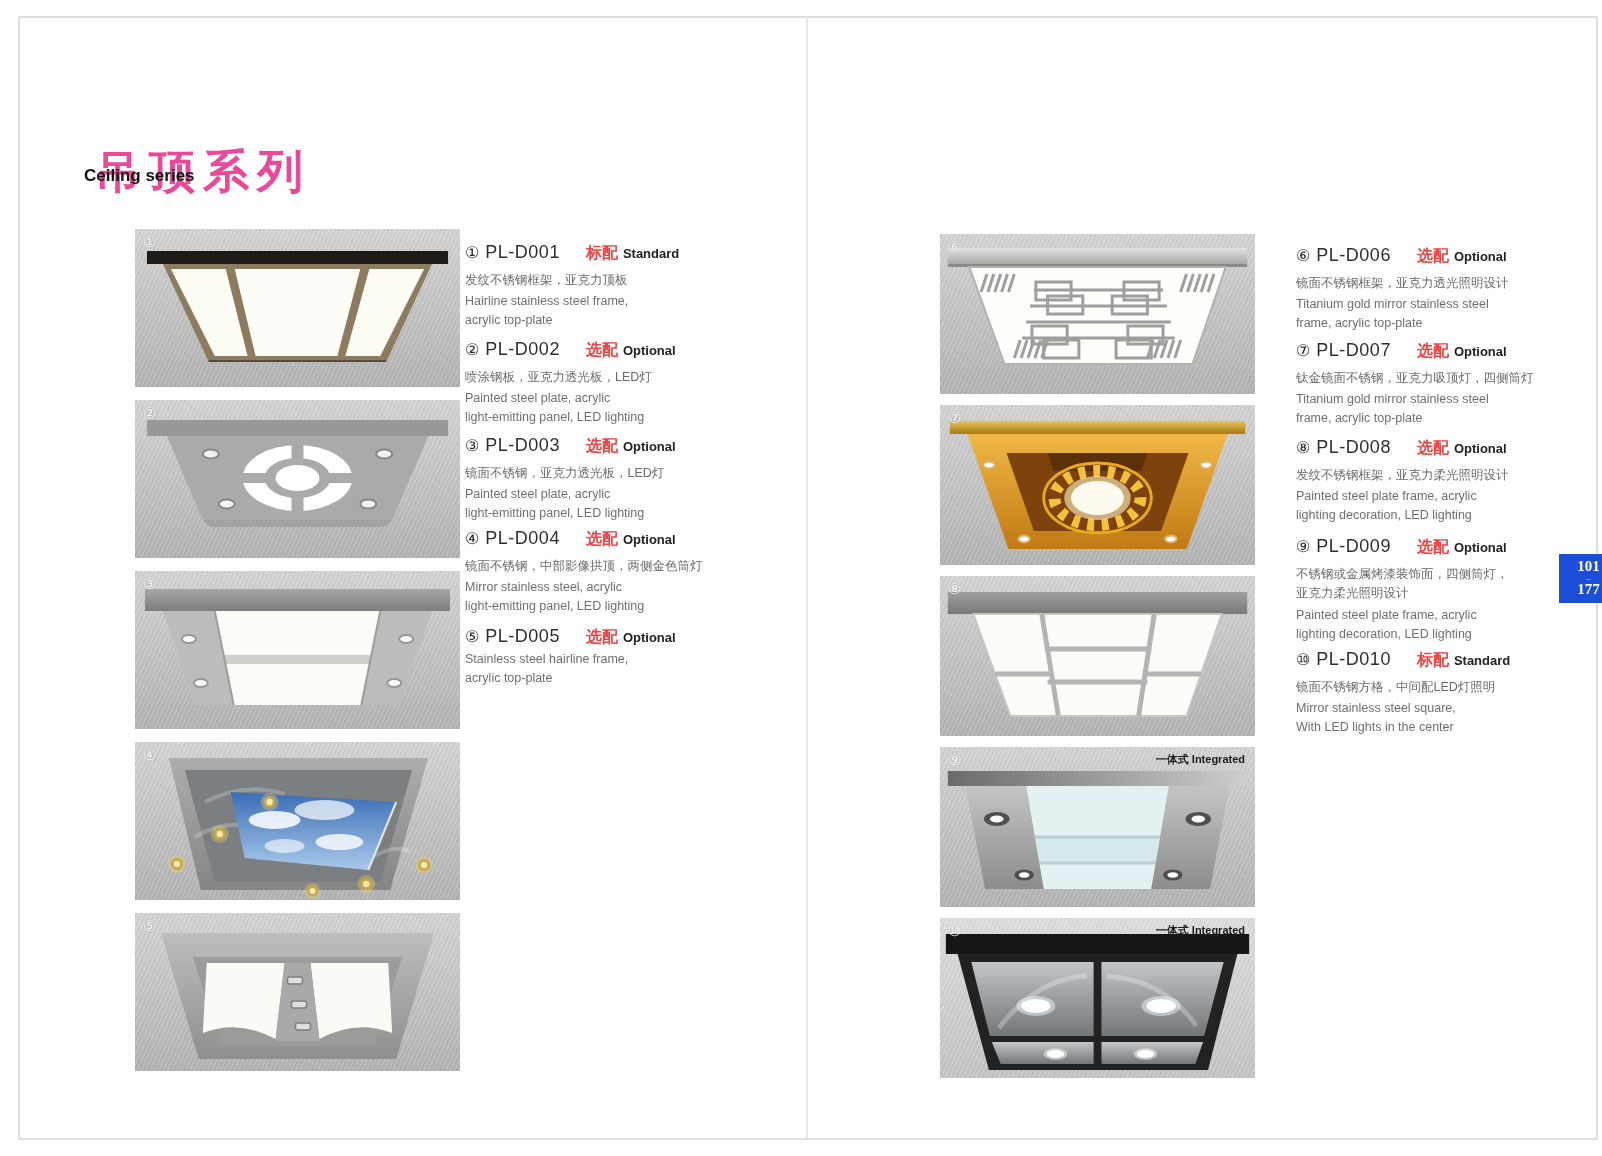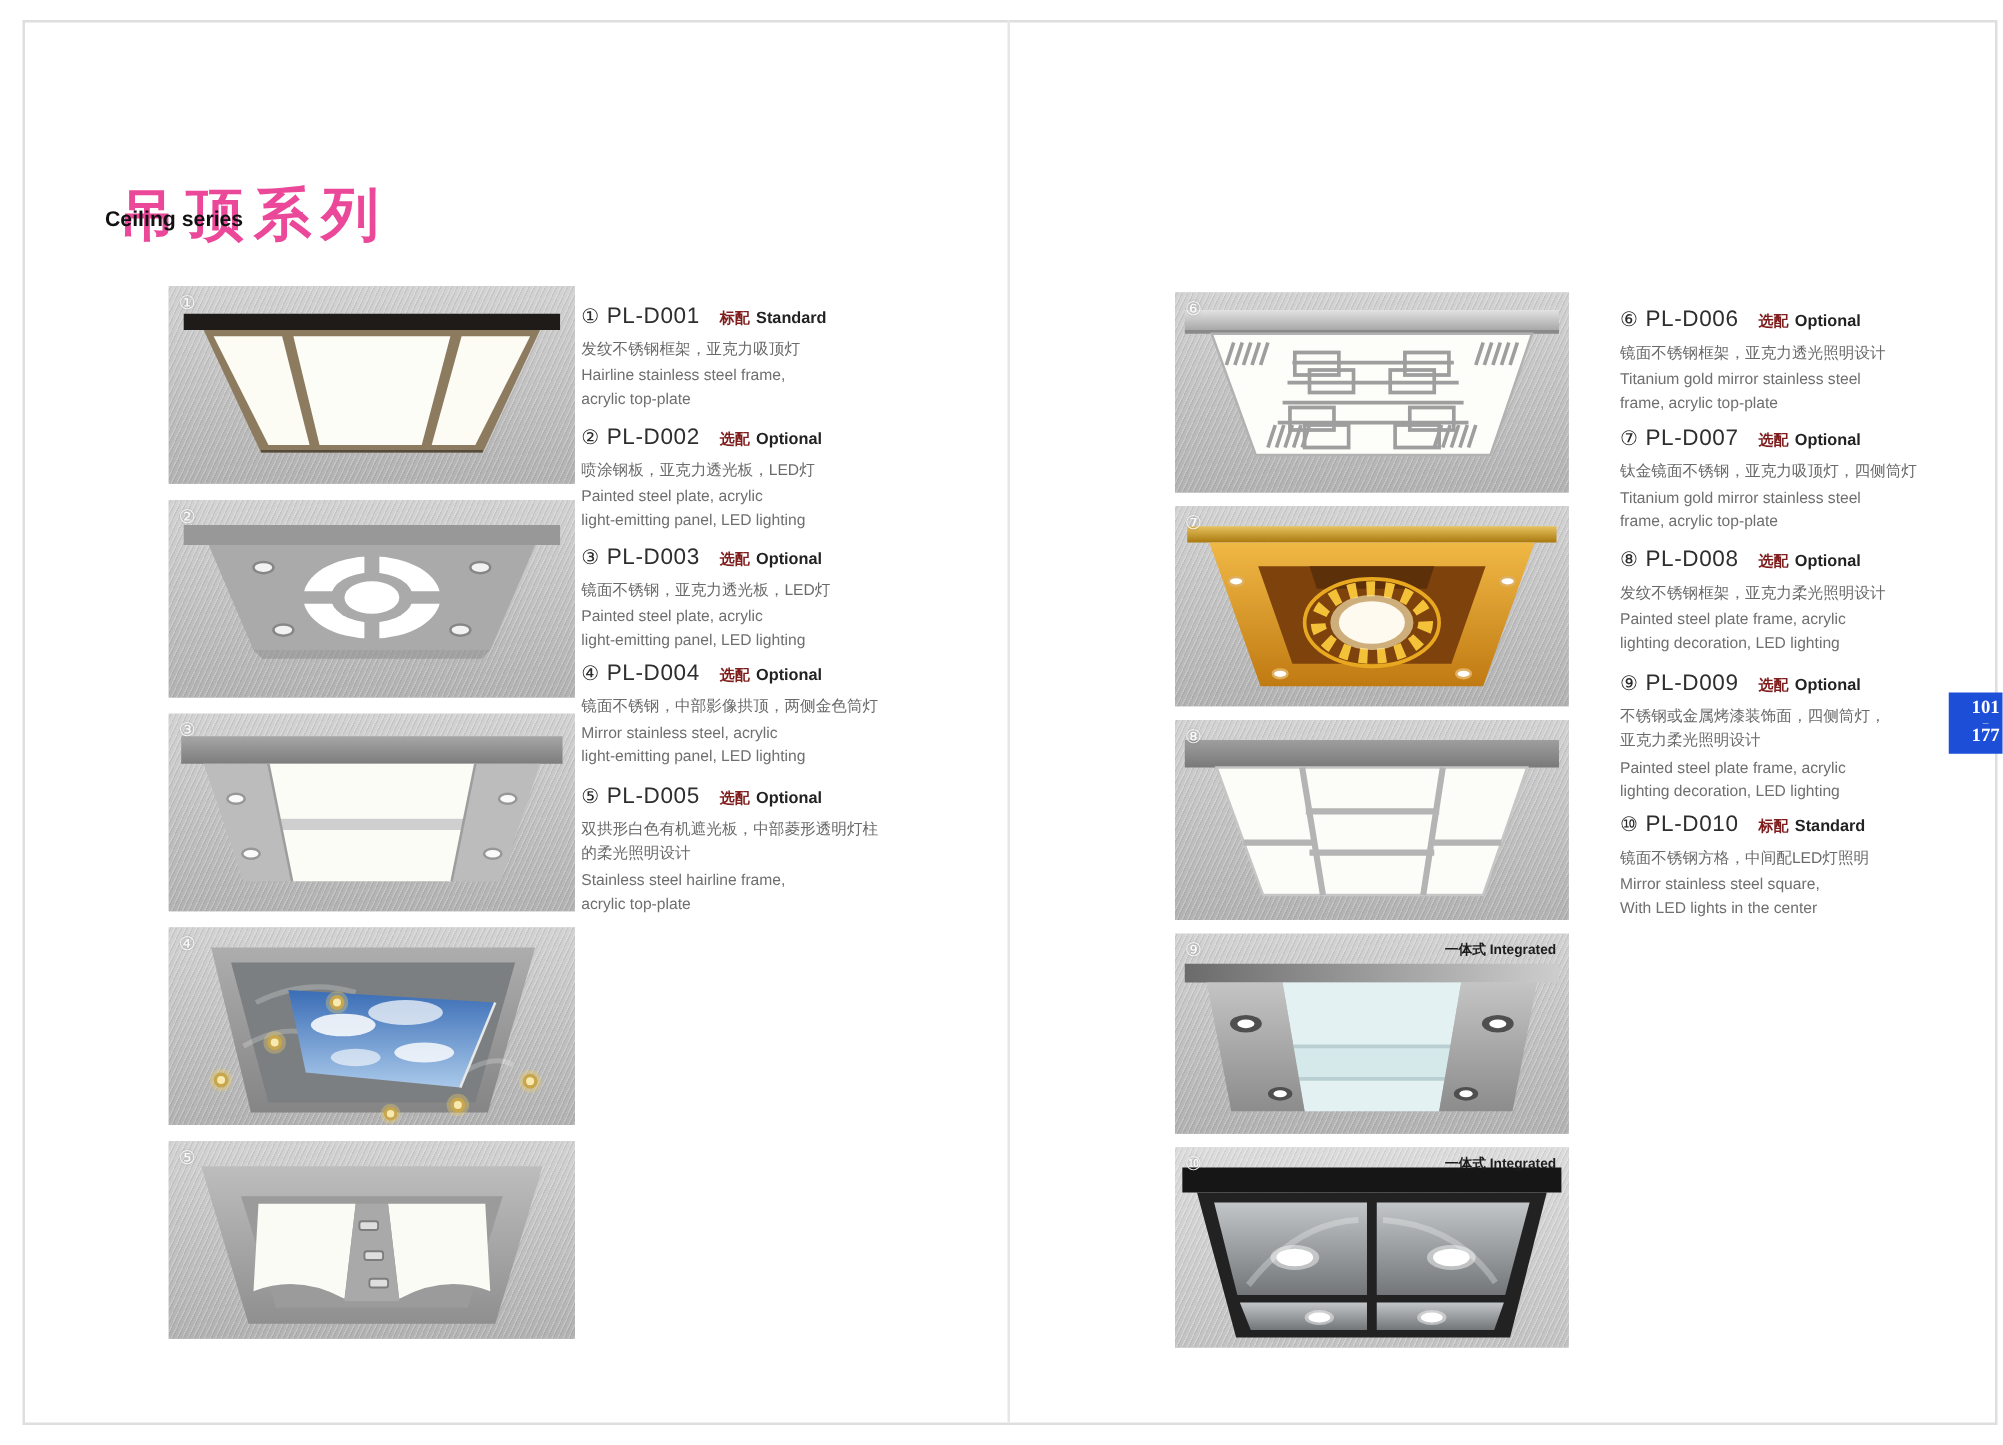--- a/index.html
+++ b/index.html
@@ -26,21 +26,21 @@
       linear-gradient(#dcdcdc,#c2c2c2);}
   .fig svg{position:absolute;left:0;top:0;width:100%;height:100%;display:block;}
   .fig-num{position:absolute;left:8px;top:4px;font-size:15px;color:rgba(255,255,255,.92);
     text-shadow:0 0 2px rgba(0,0,0,.25);}
   .fig-int{position:absolute;right:10px;top:5px;font-size:11px;font-weight:700;color:#1c1c1c;}
   
   .desc{position:absolute;width:312px;}
   .d-head{display:flex;align-items:baseline;white-space:nowrap;}
   .d-num{font-size:16px;color:#2b2b2b;margin-right:6px;}
   .d-code{font-size:18px;color:#2e2e2e;letter-spacing:.5px;margin-top:36px;}
-  .d-tag-zh{font-size:12px;font-weight:800;color:#7f1d1d;margin-left:16px;}
+  .d-tag-zh{font-size:16px;font-weight:800;color:#ef4444;margin-left:26px;}
   .d-tag-en{font-size:13px;font-weight:600;color:#222;margin-left:5px;}
   .d-zh{margin:7px 0 0 0;font-size:12.5px;line-height:1.55;color:#6a6a6a;white-space:pre-line;}
   .d-en{margin:2px 0 0 0;font-size:12.5px;line-height:1.5;color:#6f6f6f;white-space:pre-line;}
   
   .page-badge{position:absolute;left:1535px;top:554px;width:59px;height:49px;background:#1d4ed8;
     color:#fff;text-align:center;font-family:"Liberation Serif", serif;margin-left:24px;}
   .pb-top{font-size:15px;font-weight:700;line-height:17px;margin-top:4px;}
   .pb-sep{font-size:9px;line-height:6px;color:#cfcfcf;}
   .pb-bot{font-size:15px;font-weight:700;line-height:17px;}
 </style>
@@ -348,21 +348,21 @@
   <span class="fig-int">一体式 Integrated</span>
 </figure>
 
 <section class="desc" style="left:465px;top:206px">
   <div class="d-head">
     <span class="d-num">①</span>
     <span class="d-code">PL-D001</span>
     <span class="d-tag-zh">标配</span>
     <span class="d-tag-en">Standard</span>
   </div>
-  <p class="d-zh">发纹不锈钢框架，亚克力吸顶灯</p>
+  <p class="d-zh">发纹不锈钢框架，亚克力顶板</p>
   <p class="d-en">Hairline stainless steel frame,
 acrylic top-plate</p>
 </section>
 
 <section class="desc" style="left:465px;top:303px">
   <div class="d-head">
     <span class="d-num">②</span>
     <span class="d-code">PL-D002</span>
     <span class="d-tag-zh">选配</span>
     <span class="d-tag-en">Optional</span>
@@ -396,22 +396,20 @@
 light-emitting panel, LED  lighting</p>
 </section>
 
 <section class="desc" style="left:465px;top:590px">
   <div class="d-head">
     <span class="d-num">⑤</span>
     <span class="d-code">PL-D005</span>
     <span class="d-tag-zh">选配</span>
     <span class="d-tag-en">Optional</span>
   </div>
-  <p class="d-zh">双拱形白色有机遮光板，中部菱形透明灯柱
-的柔光照明设计</p>
   <p class="d-en">Stainless steel hairline frame,
 acrylic top-plate</p>
 </section>
 
 <section class="desc" style="left:1296px;top:209px">
   <div class="d-head">
     <span class="d-num">⑥</span>
     <span class="d-code">PL-D006</span>
     <span class="d-tag-zh">选配</span>
     <span class="d-tag-en">Optional</span>

